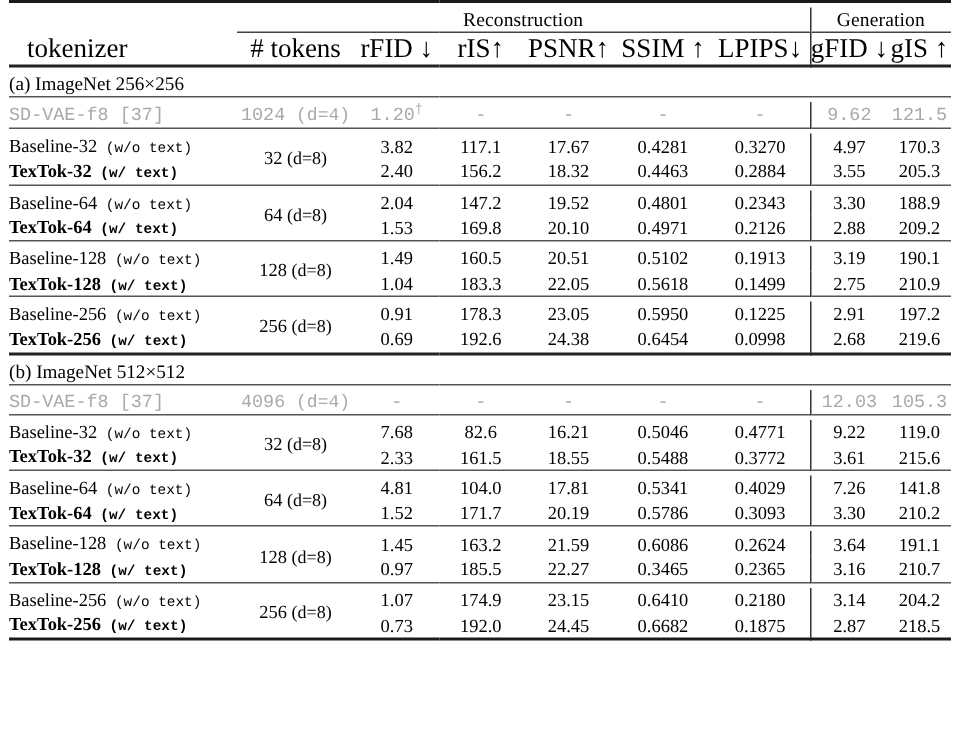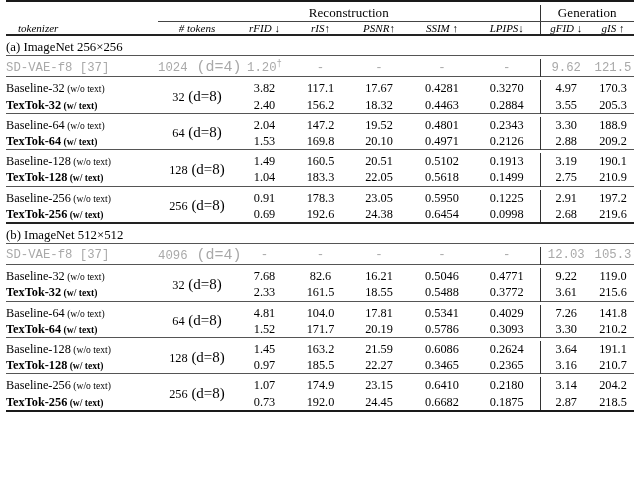--- a/index.html
+++ b/index.html
@@ -45,24 +45,23 @@
 
   .hdr-group {
     text-align: center;
     font-weight: bold;
     font-size: 13px;
     padding: 4px 0 4px 0;
     letter-spacing: 0.1px;
   }
   .hdr-col {
     text-align: center;
-    font-size: 11px;
+    font-size: 18px;
     padding: 5px 0 5px 0;
     white-space: nowrap;
-    font-style: italic;
   }
   .hdr-col.left {
     text-align: left;
     padding-left: 12px;
   }
 
   
   .sep-left { border-left: 1px solid #333; }
   .grp-underline { border-bottom: 0.9px solid #444; }
 
@@ -85,30 +84,31 @@
 
   .name {
     text-align: left;
     padding-left: 13px;
     font-size: 12.3px;
     line-height: 1.32;
     white-space: nowrap;
   }
   .name .sm {
     font-size: 9.6px;
+    font-family: Liberation Mono, monospace;
   }
   .name.b { font-weight: bold; }
   .name.b .sm { font-weight: bold; }
 
   .tok {
     text-align: center;
     font-size: 12.3px;
     white-space: nowrap;
   }
-  .tok .sm { font-size: 15px; margin-top: 42px; }
+  .tok .sm { font-size: 12px; margin-top: 42px; }
 
   .pairtop td { padding-top: 3px; }
   .pairbot td { padding-bottom: 3px; }
 
   sup.dag { font-size: 9px; vertical-align: super; }
 
   .caption {
     position: absolute;
     left: 6px;
     top: 487px;

